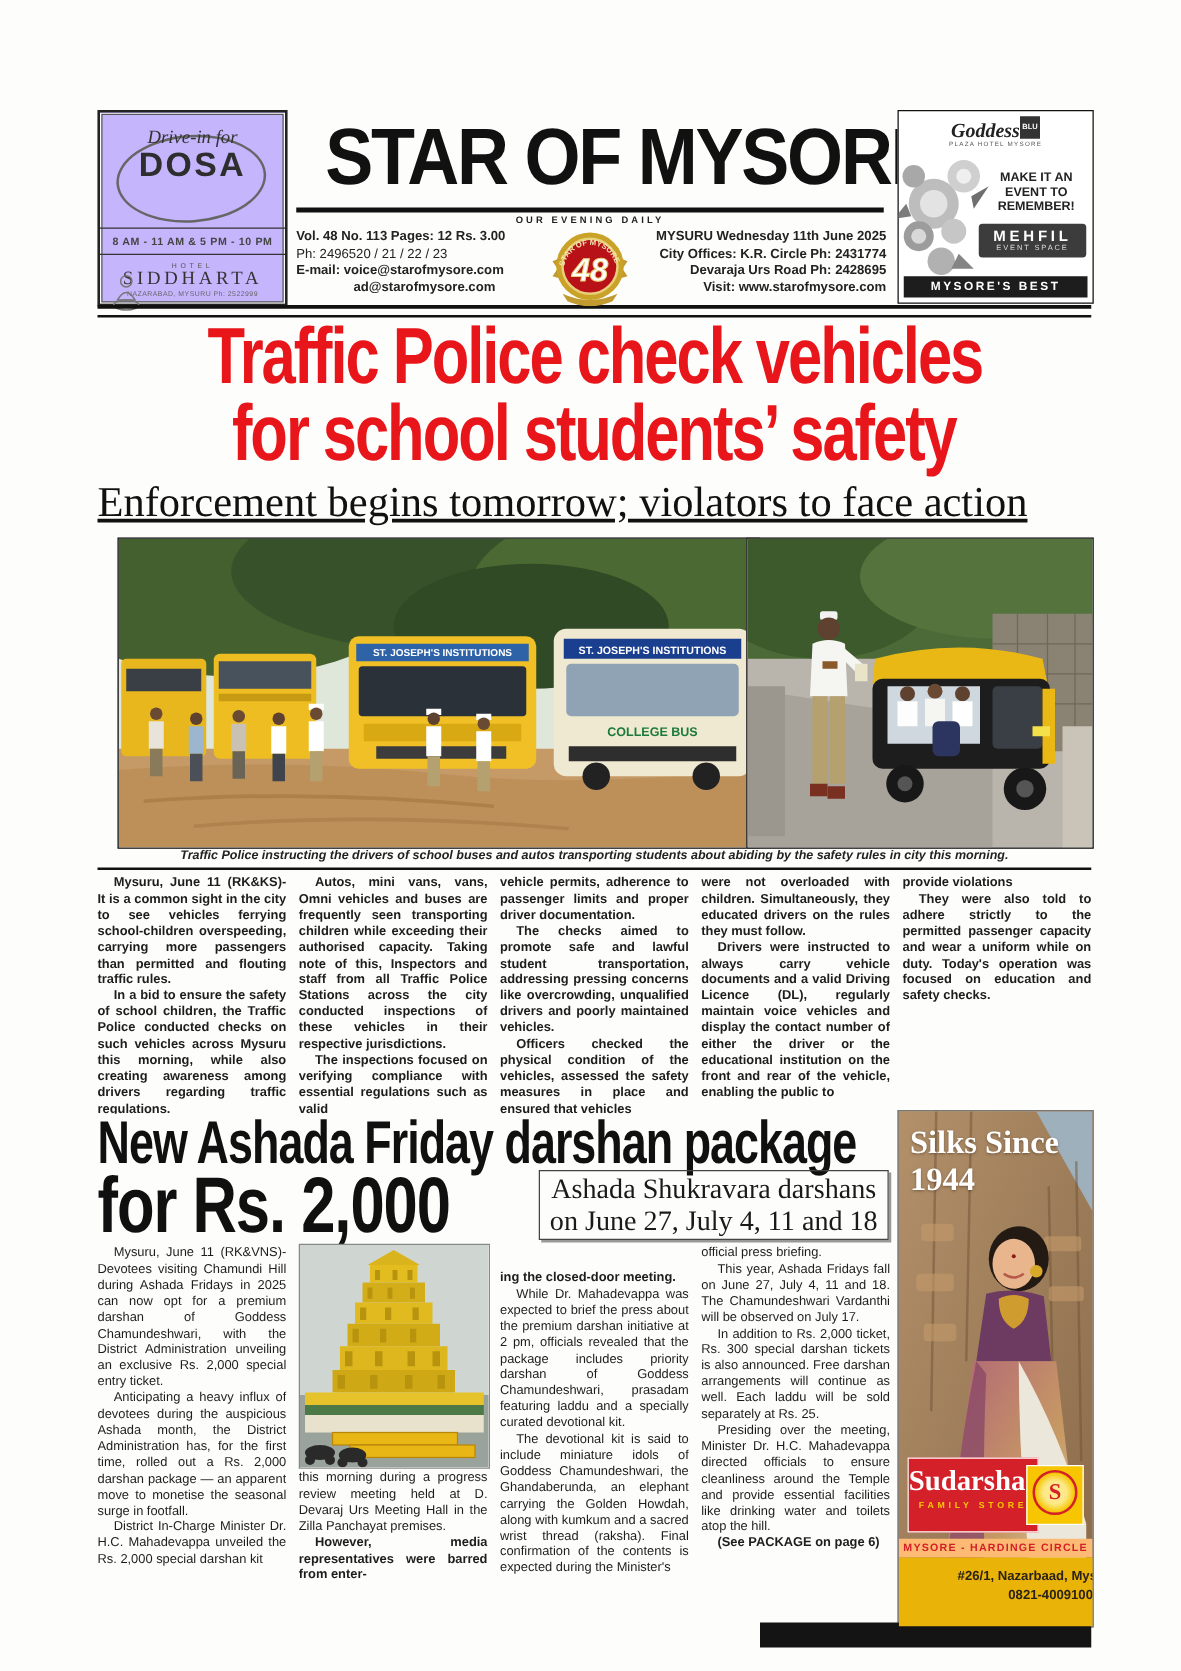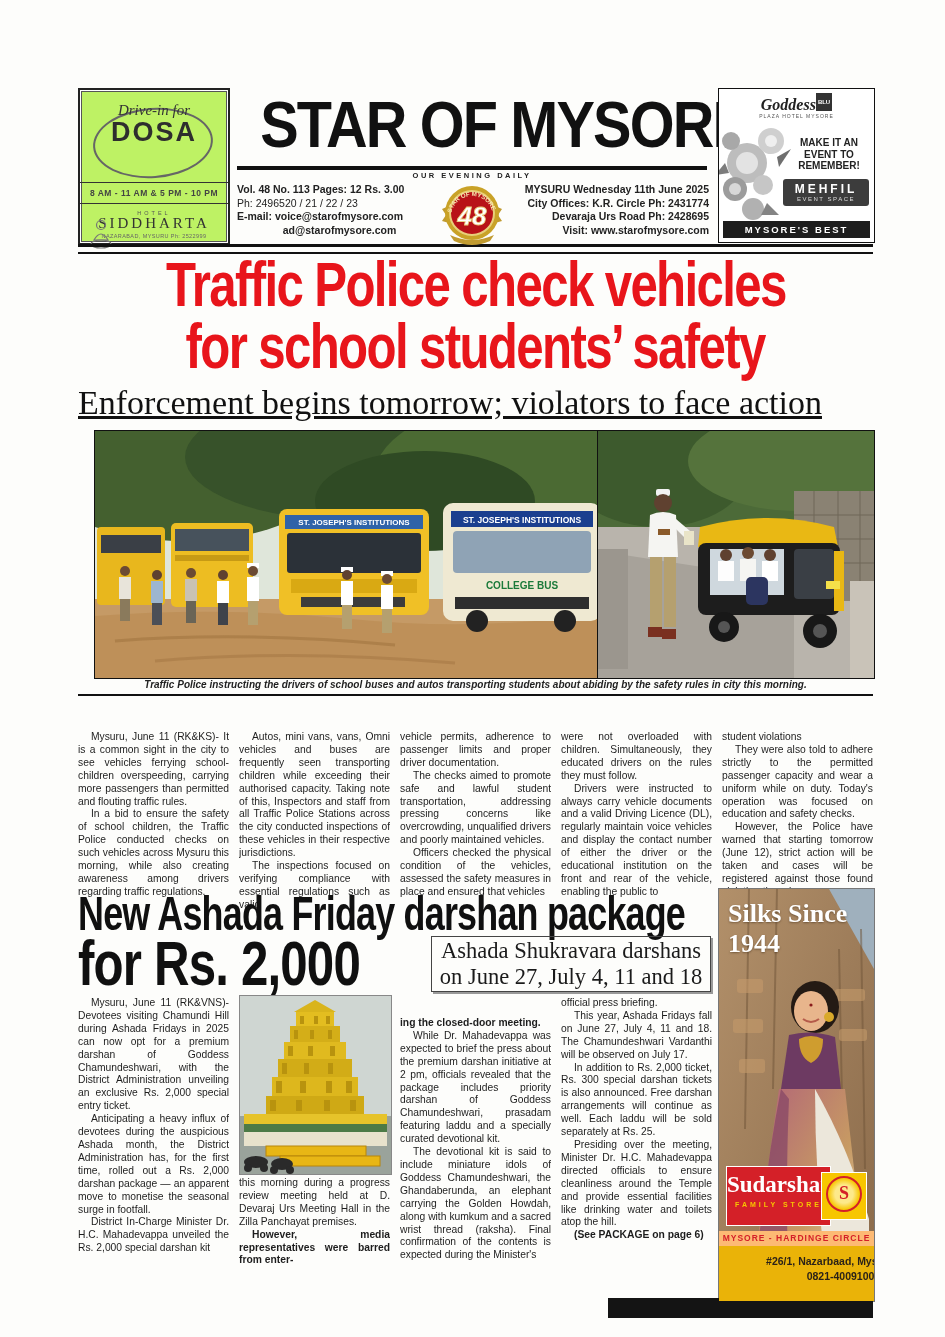--- a/index.html
+++ b/index.html
@@ -1,20 +1,20 @@
 <!DOCTYPE html>
 <html><head>
 <meta charset="utf-8">
 <style>
   html,body{margin:0;padding:0;}
   body{width:945px;height:1337px;background:#fdfdfb;font-family:"Liberation Sans",sans-serif;color:#1c1c1c;position:relative;overflow:hidden;}
   .abs{position:absolute;}
   .cond{display:inline-block;white-space:nowrap;transform-origin:center top;}
   
-  .dosa{left:78px;top:88px;width:148px;height:153px;border:2px solid #222;box-shadow:inset 0 0 0 1px #fff, inset 0 0 0 2px #555;background:#bef264;}
+  .dosa{left:78px;top:88px;width:148px;height:153px;border:2px solid #222;box-shadow:inset 0 0 0 1px #fff, inset 0 0 0 2px #555;background:#c4b5fd;}
   .dosa-top{position:relative;height:80px;text-align:center;}
   .dosa-circle{position:absolute;left:13px;top:6px;width:116px;height:66px;border:2px solid #666;border-radius:50%;transform:rotate(-4deg);}
   .dosa-l1{position:relative;margin-top:12px;font-family:"Liberation Serif",serif;font-style:italic;font-size:15px;color:#333;}
   .dosa-l2{position:relative;font-size:27px;font-weight:bold;letter-spacing:2px;color:#2e2e2e;line-height:26px;}
   .dosa-hours{height:20px;border-top:1.5px solid #333;border-bottom:1.5px solid #333;font-size:8.5px;font-weight:bold;color:#444;text-align:center;line-height:20px;letter-spacing:.5px;}
   .dosa-hotel{position:relative;height:47px;text-align:center;}
   .dosa-hotel .hl{font-size:5.5px;letter-spacing:3px;color:#555;margin-top:6px;}
   .dosa-hotel .hn{font-family:"Liberation Serif",serif;font-size:15px;letter-spacing:3px;color:#333;line-height:15px;}
   .dosa-hotel .hs{font-size:5.5px;color:#666;margin-top:2px;letter-spacing:.4px;}
   .buddha{position:absolute;left:8px;top:8px;}
@@ -43,21 +43,21 @@
   .a1-head{left:78px;top:252px;width:795px;text-align:center;color:#e8151b;font-weight:bold;font-size:60px;line-height:62px;letter-spacing:-2px;}
   .a1-sub{left:78px;top:384px;width:795px;text-align:left;font-family:"Liberation Serif",serif;font-size:34px;color:#111;white-space:nowrap;text-decoration:underline;}
   .photo{border:1.5px solid #111;background:#ccc;overflow:hidden;}
   .p1{left:78px;top:430px;width:512px;height:247px;margin-left:16px;}
   .p2{left:597px;top:430px;width:276px;height:247px;}
   .caption{left:78px;top:679px;width:795px;text-align:center;font-size:10px;font-weight:bold;font-style:italic;color:#222;border-bottom:2px solid #111;padding-bottom:4px;}
   .bodycol{font-size:10.3px;line-height:12.9px;text-align:justify;color:#1d1d1d;overflow:hidden;}
   .bodycol p{margin:0;text-indent:13px;}
   .bodycol p.cont{text-indent:0;}
   .bodycol p.b{font-weight:bold;}
-  .a1c{top:731px;height:190px;width:151px;}
+  .a1c{top:701px;height:190px;width:151px;font-weight:bold;}
   .a2c{top:997px;height:296px;width:151px;}
   
   .a2-head1{left:78px;top:888px;width:634px;text-align:left;font-weight:bold;font-size:46px;line-height:48px;letter-spacing:-1px;color:#101010;}
   .a2-head2{left:78px;top:933px;width:346px;font-weight:bold;font-size:60px;line-height:60px;letter-spacing:-1px;color:#101010;}
   .a2-box{left:431px;top:936px;width:278px;height:53px;border:1.5px solid #444;box-shadow:2px 2px 0 #999;font-family:"Liberation Serif",serif;font-size:22.5px;line-height:26px;text-align:center;color:#1a1a1a;padding-top:1px;}
   .temple{left:239px;top:995px;width:151px;height:178px;border:1px solid #888;overflow:hidden;}
   .a2c2{top:1177px;height:116px;width:151px;}
   
   .sud{left:718px;top:888px;width:155px;height:412px;border:1px solid #777;overflow:hidden;background:#b79a79;}
   .sud-head{position:absolute;left:9px;top:10px;font-family:"Liberation Serif",serif;font-weight:bold;font-size:26px;line-height:30px;color:#fff;z-index:3;text-shadow:0 1px 2px rgba(60,40,20,.5);}
@@ -301,23 +301,22 @@
 <div class="abs bodycol a1c" style="left:400px;">
     <p class="cont">vehicle permits, adherence to passenger limits and proper driver documentation.</p>
     <p>The checks aimed to promote safe and lawful student transportation, addressing pressing concerns like overcrowding, unqualified drivers and poorly maintained vehicles.</p>
     <p>Officers checked the physical condition of the vehicles, assessed the safety measures in place and ensured that vehicles</p>
   </div>
 <div class="abs bodycol a1c" style="left:561px;">
     <p class="cont">were not overloaded with children. Simultaneously, they educated drivers on the rules they must follow.</p>
     <p>Drivers were instructed to always carry vehicle documents and a valid Driving Licence (DL), regularly maintain voice vehicles and display the contact number of either the driver or the educational institution on the front and rear of the vehicle, enabling the public to</p>
   </div>
 <div class="abs bodycol a1c" style="left:722px;">
-    <p class="cont">student violations</p>
+    <p class="cont">provide violations</p>
     <p>They were also told to adhere strictly to the permitted passenger capacity and wear a uniform while on duty. Today's operation was focused on education and safety checks.</p>
-    <p>However, the Police have warned that starting tomorrow (June 12), strict action will be taken and cases will be registered against those found violating the rules.</p>
   </div>
 
 <div class="abs a2-head1"><span class="cond" style="transform:scaleX(.78) scaleY(1.05);transform-origin:left top;">New Ashada Friday darshan package</span></div>
 <div class="abs a2-head2"><span class="cond" style="transform:scaleX(.82) scaleY(1.05);transform-origin:left top;">for Rs. 2,000</span></div>
 <div class="abs a2-box">
   <div>Ashada Shukravara darshans</div>
   <div>on June 27, July 4, 11 and 18</div>
 </div>
 
 <div class="abs temple">

